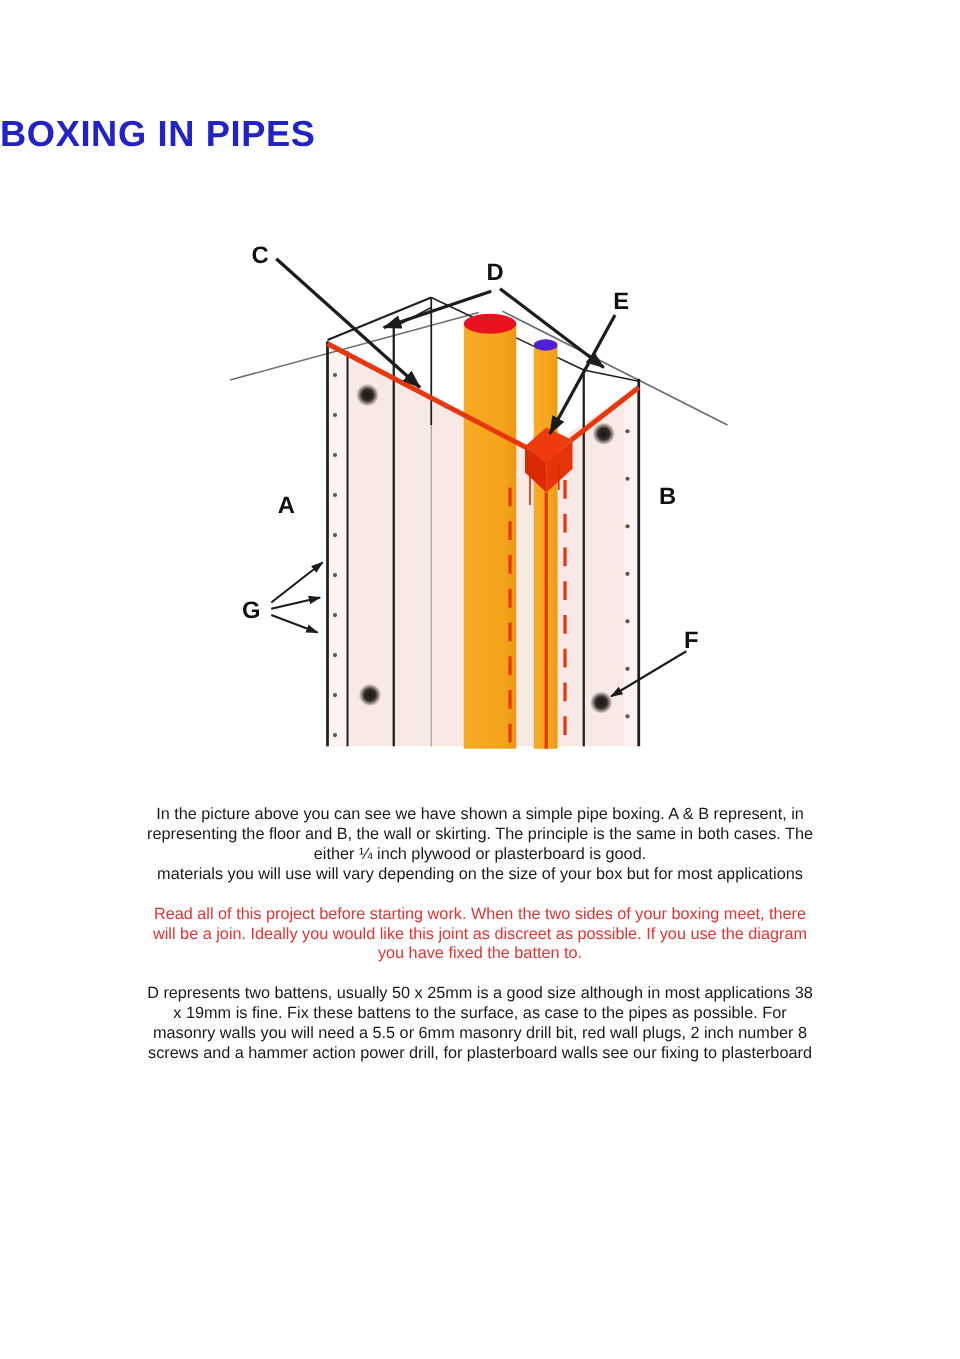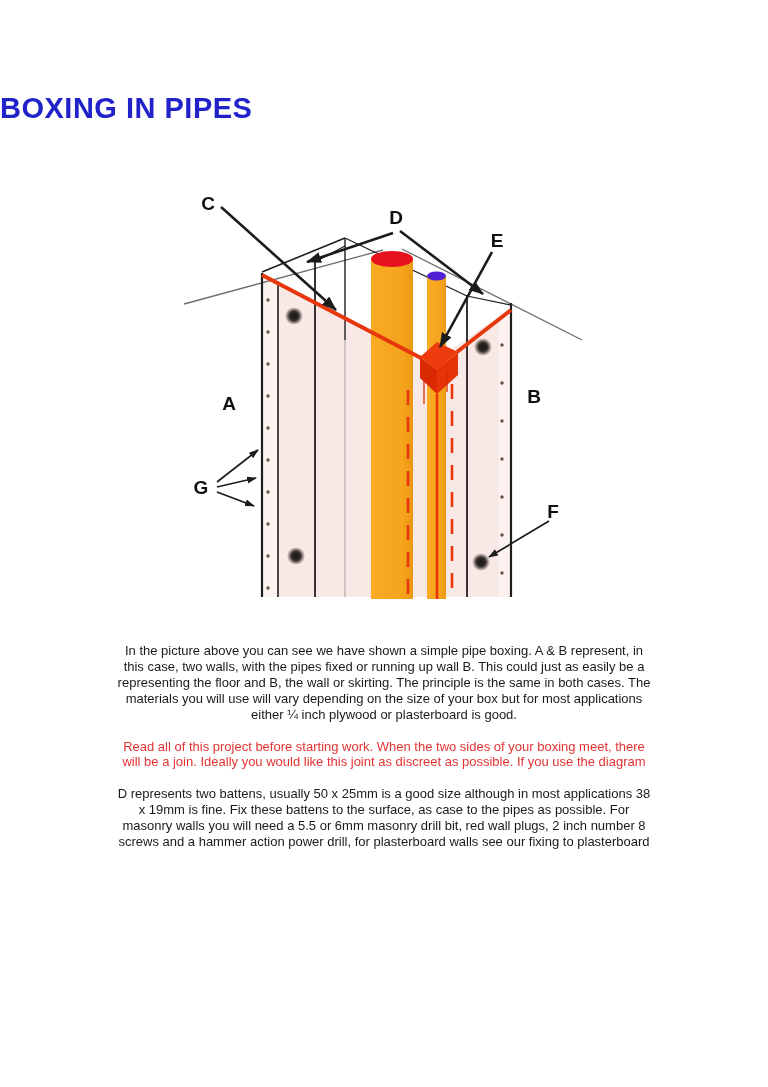--- a/index.html
+++ b/index.html
@@ -146,30 +146,30 @@
         <text class="lbl" x="201" y="494">G</text>
         <text class="lbl" x="553" y="518">F</text>
       </g>
     </svg>
   </div>
 
   <div class="textblock">
 
     <div class="para">
       <div class="line">In the picture above you can see we have shown a simple pipe boxing. A &amp; B represent, in</div>
-      <div class="line">this case, two walls, with the pipes fixed or running up wall B. This could just as easily be a</div>
       <div class="line">representing the floor and B, the wall or skirting. The principle is the same in both cases. The</div>
+      <div class="line">either ¼ inch plywood or plasterboard is good.</div>
       <div class="line">materials you will use will vary depending on the size of your box but for most applications</div>
-      <div class="line">either ¼ inch plywood or plasterboard is good.</div>
     </div>
 
 
     <div class="para red" style="color: rgb(226, 51, 51);">
       <div class="line">Read all of this project before starting work. When the two sides of your boxing meet, there</div>
       <div class="line">will be a join. Ideally you would like this joint as discreet as possible. If you use the diagram</div>
+      <div class="line">you have fixed the batten to.</div>
     </div>
 
     <div class="para">
       <div class="line">D represents two battens, usually 50 x 25mm is a good size although in most applications 38</div>
       <div class="line">x 19mm is fine. Fix these battens to the surface, as case to the pipes as possible. For</div>
       <div class="line">masonry walls you will need a 5.5 or 6mm masonry drill bit, red wall plugs, 2 inch number 8</div>
       <div class="line">screws and a hammer action power drill, for plasterboard walls see our fixing to plasterboard</div>
     </div>
 
   </div>

